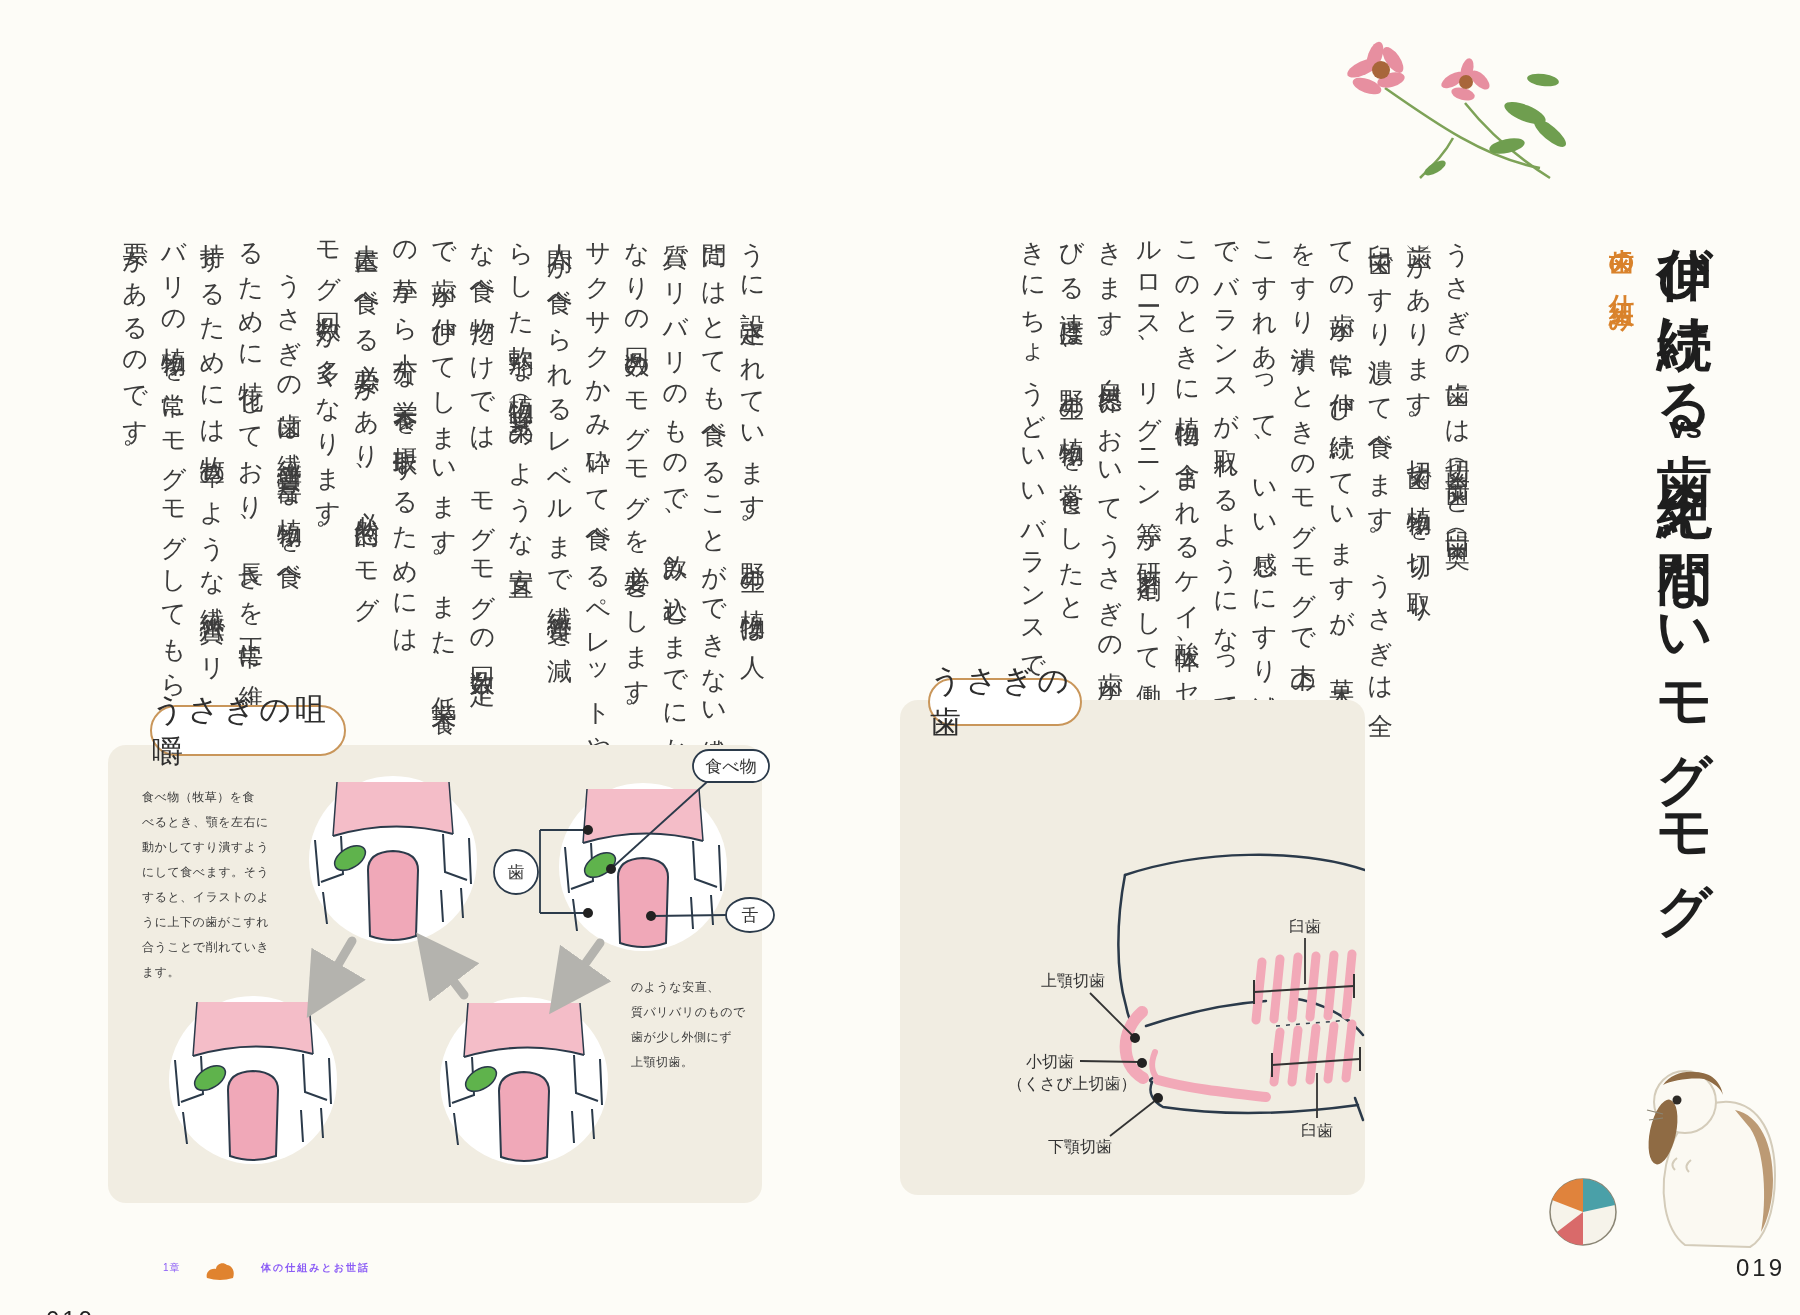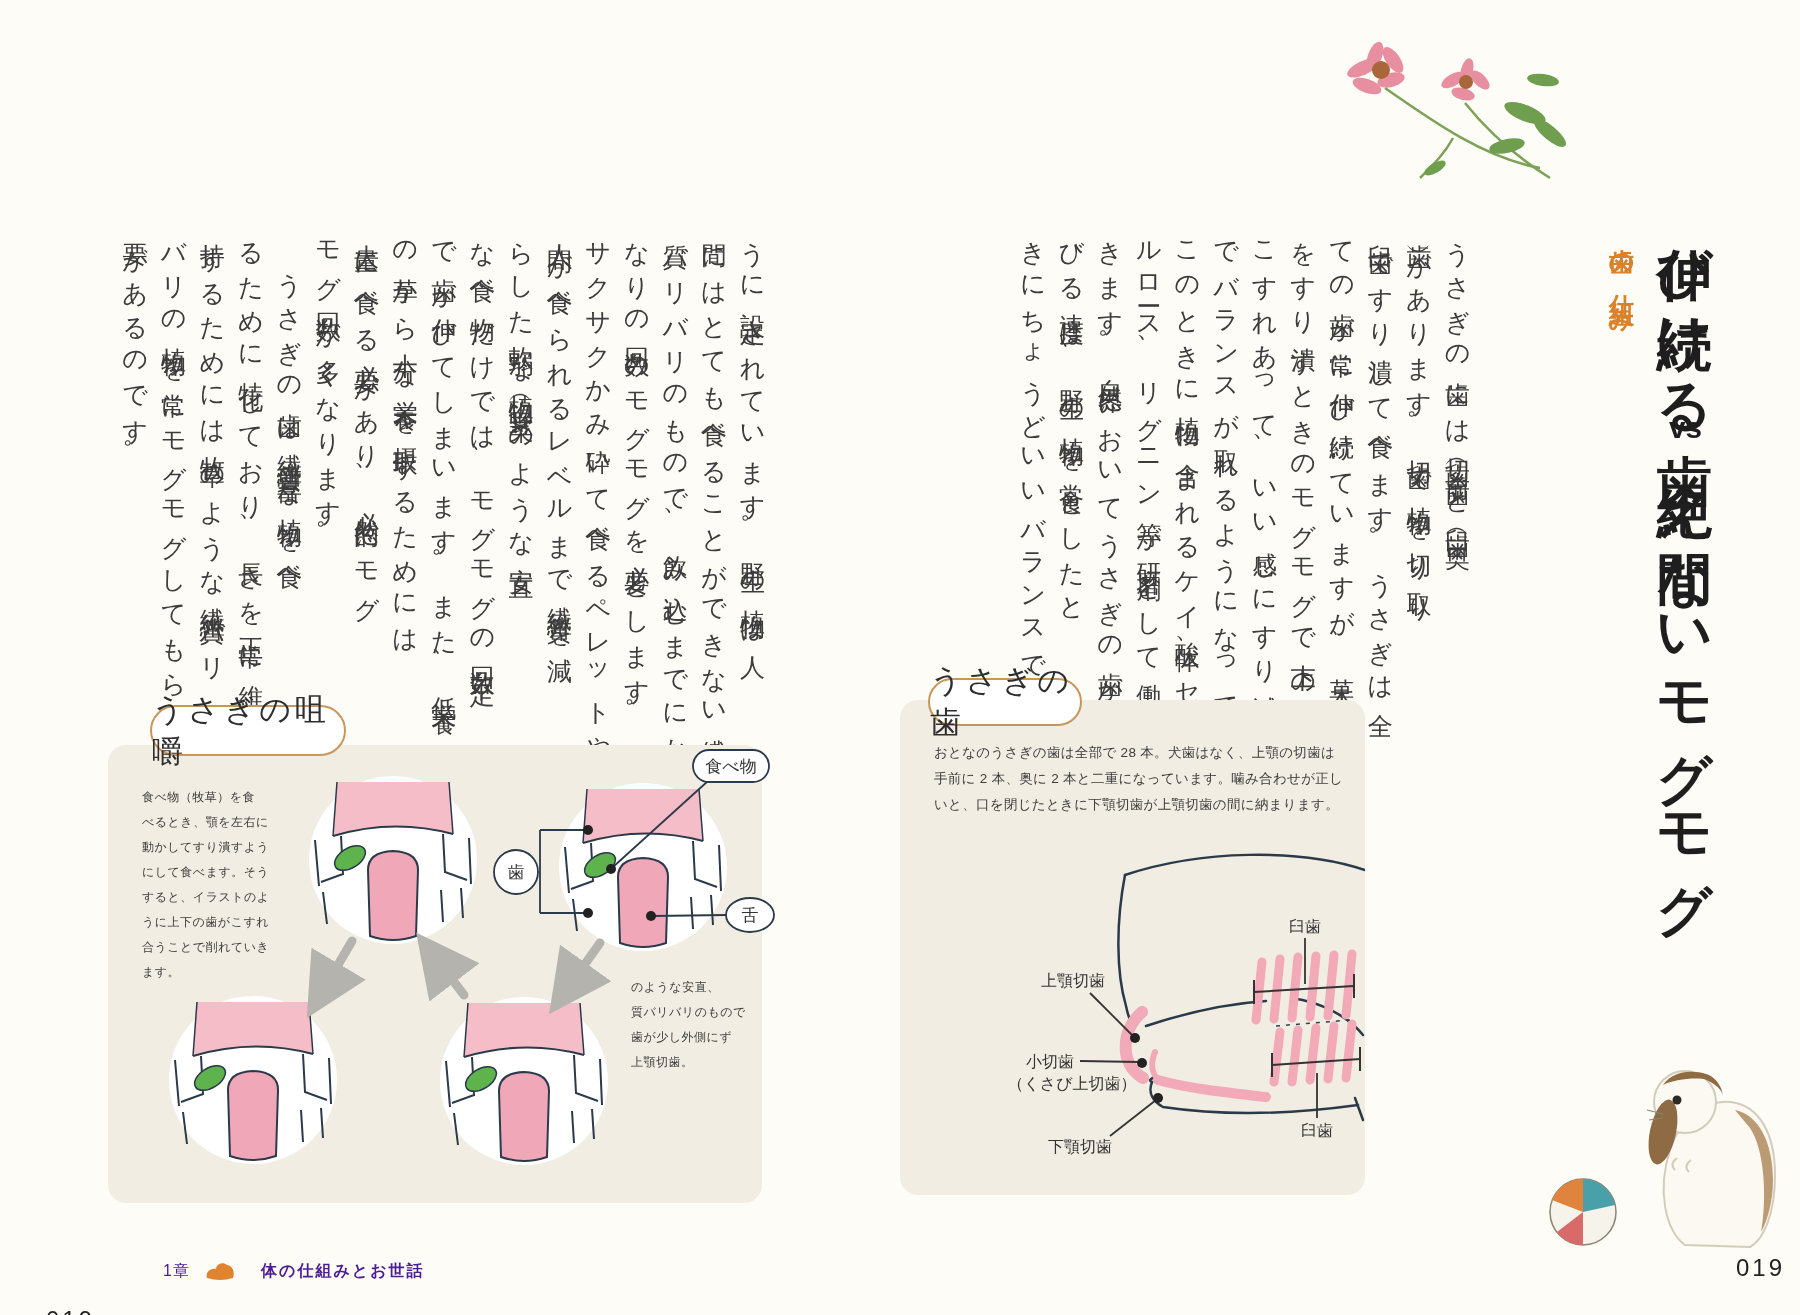--- a/index.html
+++ b/index.html
@@ -29,21 +29,21 @@
     position:absolute;background:#fff;border:2.5px solid #c9965a;border-radius:28px;
     display:flex;align-items:center;justify-content:center;
     font-weight:normal;color:#2e2e2e;font-size:31px;letter-spacing:4px;
   }
   .smalltext{position:absolute;font-size:12px;line-height:25px;color:#3c3c3c;letter-spacing:0.5px;}
   .smalltext div{white-space:nowrap;}
   .introtext{position:absolute;font-size:13.5px;line-height:26px;color:#3c3c3c;letter-spacing:0.3px;}
   .introtext div{white-space:nowrap;}
   
   .pagenum{position:absolute;font-size:24px;letter-spacing:3px;color:#222;}
-  .foot{position:absolute;font-size:16px;color:#4c1d95;letter-spacing:1px;}
+  .foot{position:absolute;font-size:10px;color:#8b5cf6;letter-spacing:1px;}
   .foot.bold{font-weight:bold;letter-spacing:2px;}
   svg text{font-family:"Liberation Sans", sans-serif;}
 </style>
 </head>
 <body>
 
 <svg class="abs" style="left:1325px;top:18px;" width="250" height="185" viewBox="0 0 250 185">
   <g fill="none" stroke="#7da257" stroke-width="2.5">
     <path d="M 60,70 C 110,105 160,140 215,150"></path>
     <path d="M 140,85 C 160,110 185,135 225,160"></path>
@@ -95,25 +95,20 @@
   <p>このときに植物に含まれるケイ酸体、セ</p>
   <p>ルロース、リグニン等が研磨剤として働</p>
   <p>きます。自然界においてうさぎの歯が伸</p>
   <p>びる速度は、野生の植物を常食としたと</p>
   <p>きにちょうどいいバランスですり減るよ</p>
 </div>
 
 <div class="panel" style="left:900px;top:700px;width:465px;height:495px;">
   <div class="pill" style="left:28px;top:-22px;width:150px;height:44px;">うさぎの歯</div>
 
-  <div class="introtext" style="left:34px;top:40px;">
-    <div>おとなのうさぎの歯は全部で 28 本。犬歯はなく、上顎の切歯は</div>
-    <div>手前に 2 本、奥に 2 本と二重になっています。噛み合わせが正し</div>
-    <div>いと、口を閉じたときに下顎切歯が上顎切歯の間に納まります。</div>
-  </div>
 
   <svg class="abs" style="left:0;top:130px;" width="465" height="365" viewBox="0 0 465 365">
 
     <g fill="none" stroke="#2b3a4a" stroke-width="2.5" stroke-linecap="round">
       <path d="M 225,45 C 300,20 400,18 465,40"></path>
       <path d="M 225,45 C 216,92 216,142 226,176 C 228,186 230,192 234,197"></path>
       <path d="M 246,196 C 282,184 322,174 366,171"></path>
       <path d="M 252,252 C 248,262 252,271 263,277 C 330,287 400,283 458,275"></path>
       <path d="M 255,247 Q 247,250 252,252"></path>
       <path d="M 455,268 L 463,290"></path>

